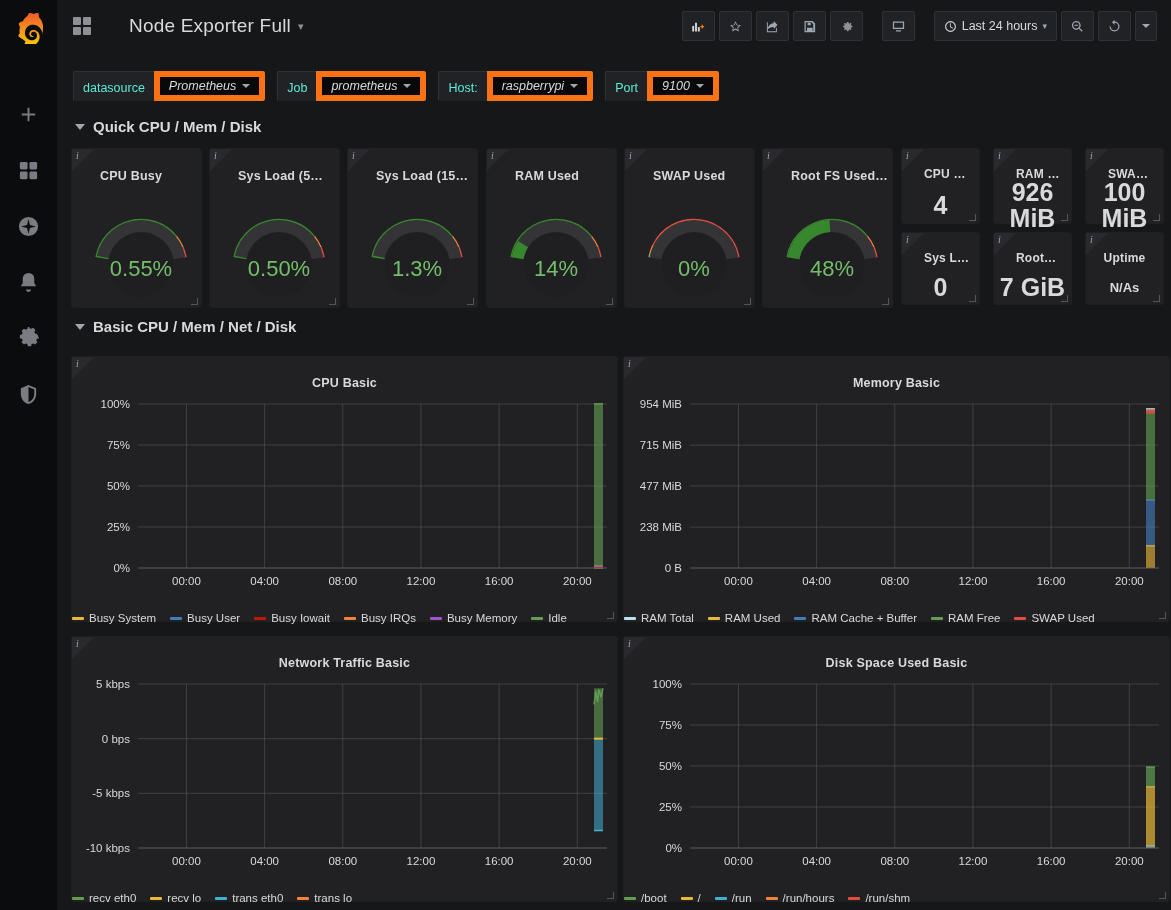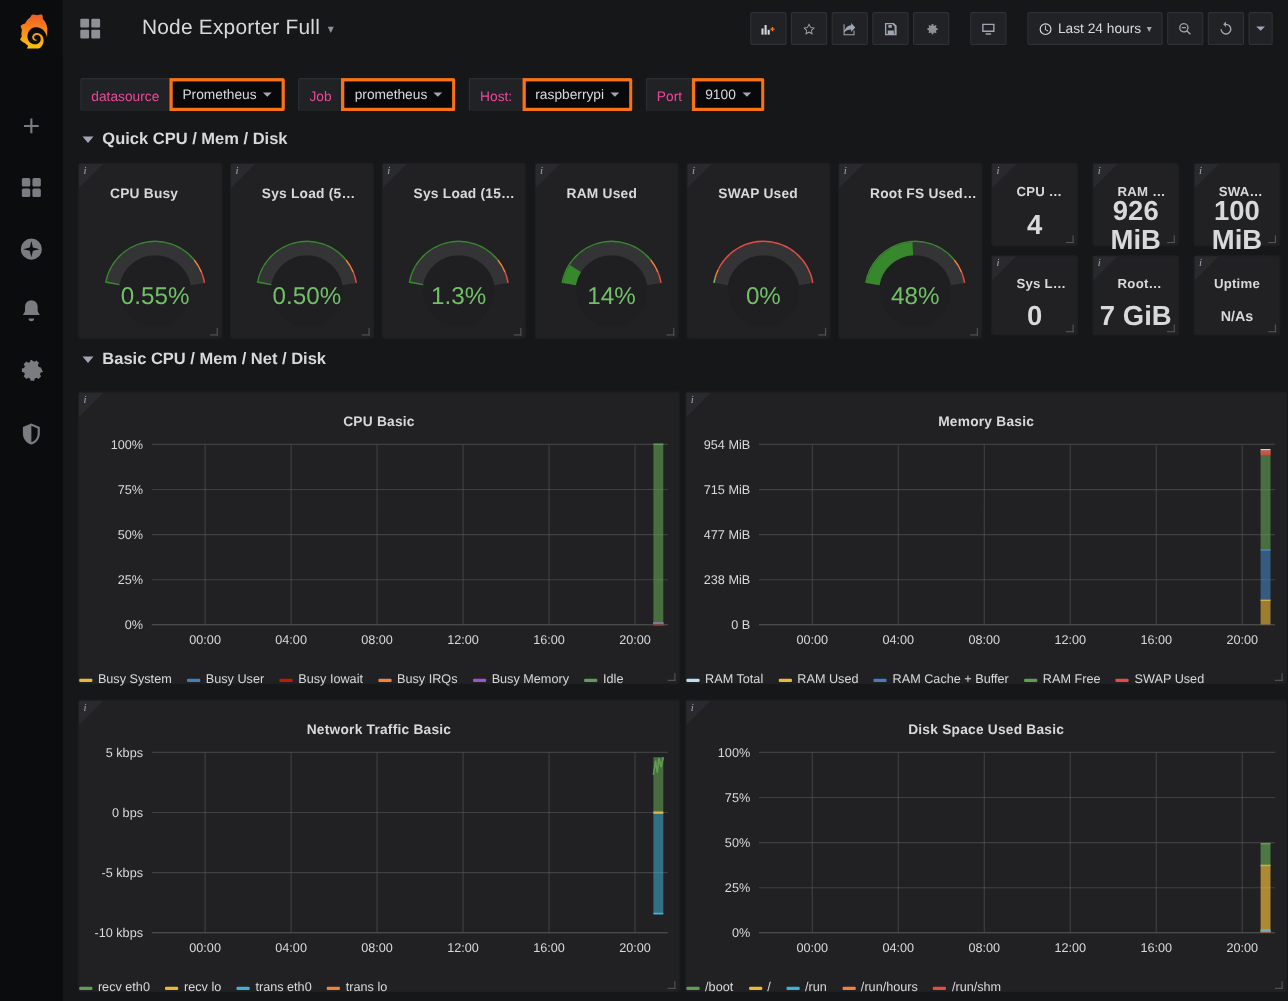--- a/index.html
+++ b/index.html
@@ -48,27 +48,27 @@
   .nav-gap { width: 11px; }
   .caret-btn { min-width: 22px; padding: 0 6px; }
   .caret-down { width: 0; height: 0; border-left: 4px solid transparent; border-right: 4px solid transparent; border-top: 4px solid #9fa7b3; }
   
   #var-row {
     position: absolute; left: 57px; top: 64px; width: 1114px; height: 44px;
     display: flex; align-items: center; padding-left: 16px; gap: 12px;
   }
   .var-item { display: flex; height: 30px; border-radius: 2px; overflow: hidden; }
   .var-label {
-    background: #202226; color: #ec4899; font-size: 12.5px; font-weight: 500;
+    background: #202226; color: #5eead4; font-size: 12.5px; font-weight: 500;
     display: flex; align-items: center; padding: 16px 9px; border: 1px solid #2c3235; border-right: none;
   }
   .var-value {
     background: #09090b; color: #d8d9da; font-size: 12.5px;
     display: flex; align-items: center; gap: 6px; padding: 0 9px;
-    border: 3px solid #f97316; cursor: pointer;
+    border: 6px solid #f97316; cursor: pointer; font-style: italic;
   }
   
   .section-row { position: absolute; left: 57px; display: flex; align-items: center; gap: 8px; padding-left: 18px; }
   .sec-caret { width: 0; height: 0; border-left: 5px solid transparent; border-right: 5px solid transparent; border-top: 6px solid #9fa7b3; }
   .sec-title { font-size: 15px; font-weight: bold; color: #d8d9da; }
   
   .panel {
     position: absolute; background: #212124; border: 1px solid #1f1f20; border-radius: 3px;
   }
   .panel-info {

